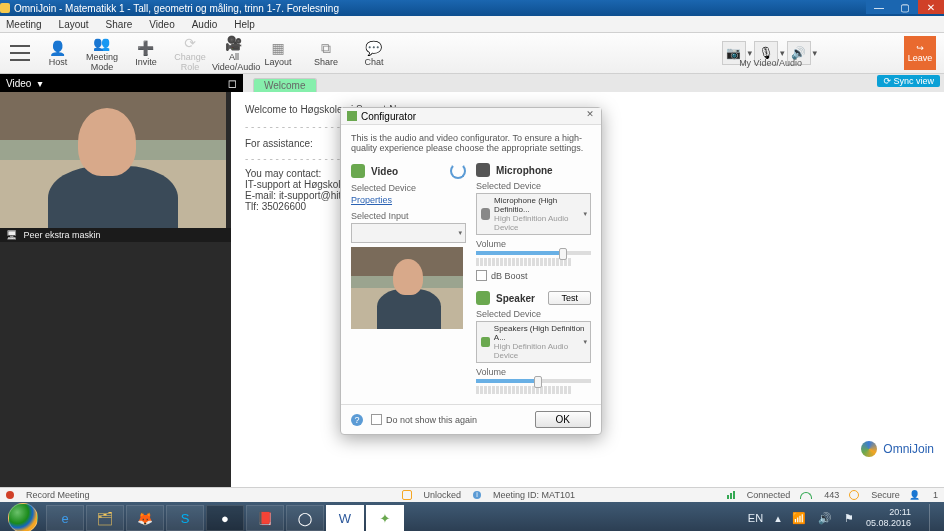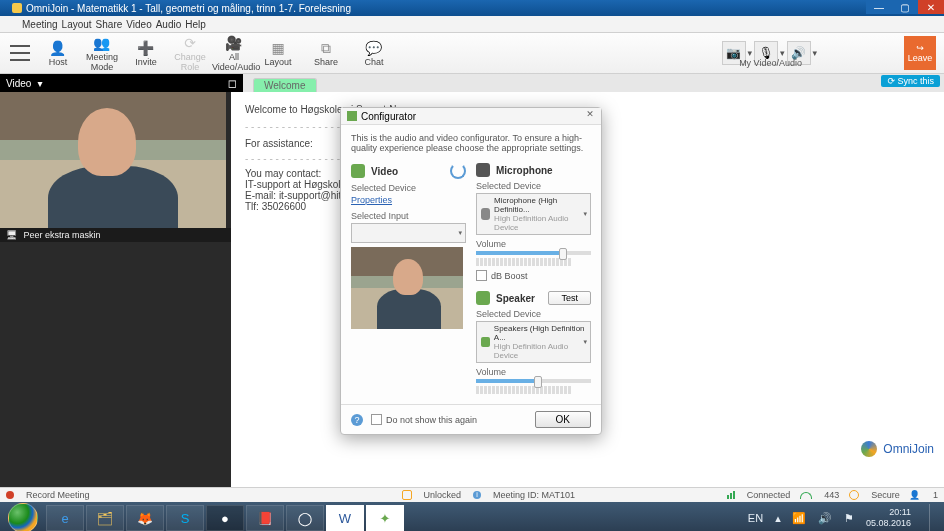--- a/index.html
+++ b/index.html
@@ -14,21 +14,21 @@
     position: relative;
   }
 
   
   .titlebar {
     height: 16px;
     background: linear-gradient(#1b66b0, #0d4e8f);
     color: #fff;
     display: flex;
     align-items: center;
-    padding: 0 12px;
+    padding: 0 0;
     font-size: 10px;
     position: relative;
   }
   .titlebar .app-icon {
     width: 10px; height: 10px;
     background: #f5c84c;
     border-radius: 2px;
     margin-right: 4px;
   }
   .titlebar .win-buttons {
@@ -45,22 +45,22 @@
   .win-min, .win-max { background: #1b66b0; color:#fff; }
   .win-close { background: #d04028; color:#fff; }
 
   
   .menubar {
     height: 16px;
     background: #f3f3f3;
     border-bottom: 1px solid #d0d0d0;
     display: flex;
     align-items: center;
-    padding: 0 22px;
-    gap: 4px;
+    padding: 0 6px;
+    gap: 17px;
     font-size: 10px;
     color: #333;
   }
 
   
   .toolbar {
     height: 40px;
     background: linear-gradient(#fdfdfd, #f0f0f0);
     border-bottom: 1px solid #d0d0d0;
     display: flex;
@@ -494,21 +494,21 @@
 <div class="substrip">
   <div class="video-header">
     <span>Video</span>
     <span>▾</span>
     <span style="margin-left:auto;font-size:11px;">◻</span>
   </div>
   <div class="tab-area">
     <div class="tab">Welcome</div>
     <div class="sync-badge">
       <span>⟳ </span>
-      <span>Sync this</span>
+      <span>Sync view</span>
     </div>
   </div>
 </div>
 
 <div class="main">
   <div class="video-pane">
     <div class="vid-thumb">
       <div class="body"></div>
       <div class="face"></div>
     </div>

